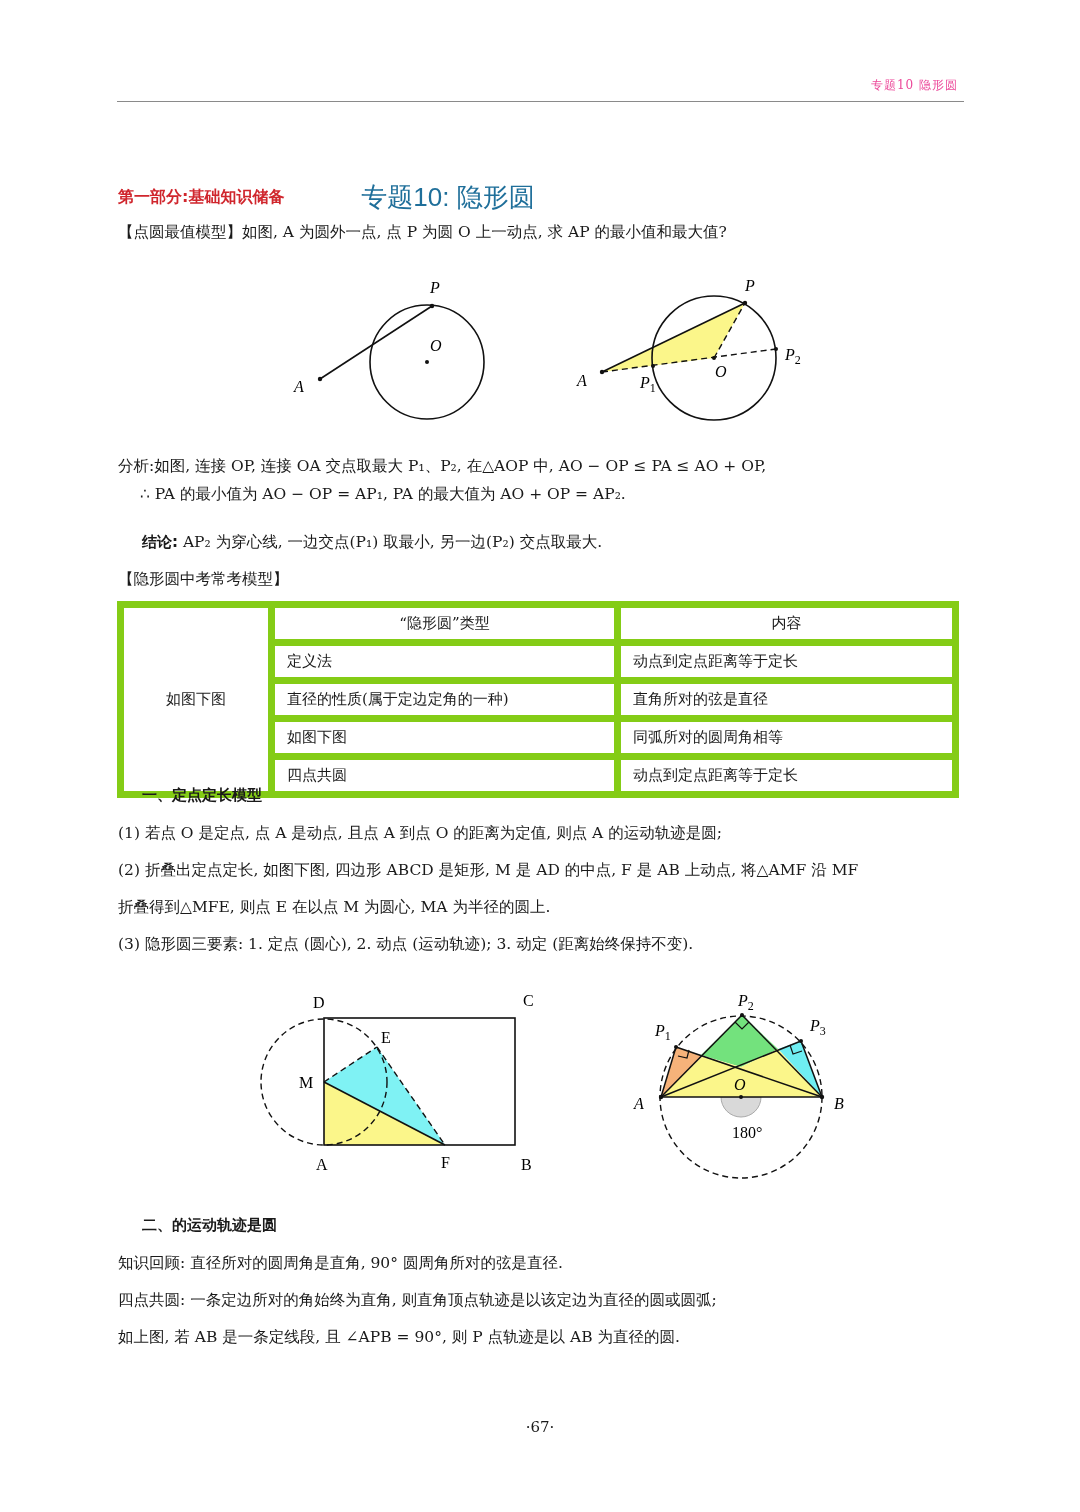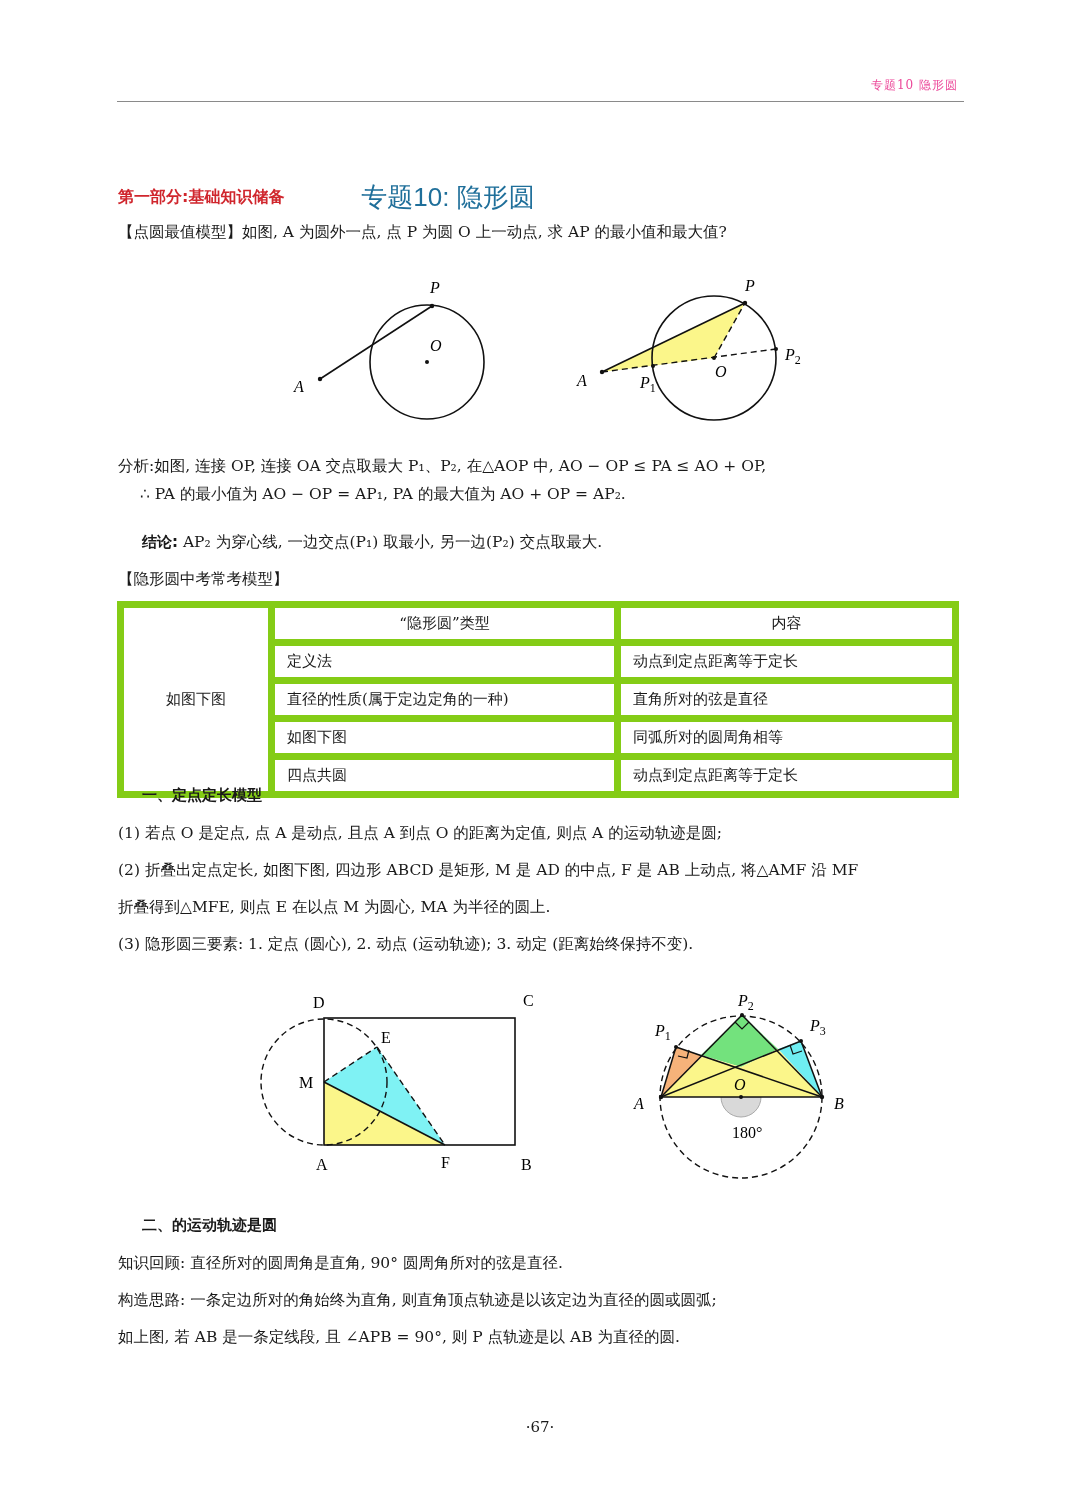--- a/index.html
+++ b/index.html
@@ -150,16 +150,16 @@
   </table>
 
 <div class="abs line bold-sans" style="top:786px;">一、定点定长模型</div>
 <div class="abs line" style="top:823px;">(1) 若点 O 是定点, 点 A 是动点, 且点 A 到点 O 的距离为定值, 则点 A 的运动轨迹是圆;</div>
 <div class="abs line" style="top:860px;">(2) 折叠出定点定长, 如图下图, 四边形 ABCD 是矩形, M 是 AD 的中点, F 是 AB 上动点, 将△AMF 沿 MF</div>
 <div class="abs line" style="top:897px;">折叠得到△MFE, 则点 E 在以点 M 为圆心, MA 为半径的圆上.</div>
 <div class="abs line" style="top:934px;">(3) 隐形圆三要素: 1. 定点 (圆心), 2. 动点 (运动轨迹); 3. 动定 (距离始终保持不变).</div>
 
 <div class="abs line bold-sans" style="top:1216px;">二、的运动轨迹是圆</div>
 <div class="abs line" style="top:1253px;">知识回顾: 直径所对的圆周角是直角, 90° 圆周角所对的弦是直径.</div>
-<div class="abs line" style="top:1290px;">构造思路: 一条定边所对的角始终为直角, 则直角顶点轨迹是以该定边为直径的圆或圆弧;</div>
+<div class="abs line" style="top:1290px;">四点共圆: 一条定边所对的角始终为直角, 则直角顶点轨迹是以该定边为直径的圆或圆弧;</div>
 <div class="abs line" style="top:1327px;">如上图, 若 AB 是一条定线段, 且 ∠APB = 90°, 则 P 点轨迹是以 AB 为直径的圆.</div>
 
 <div class="abs page-num">·67·</div>
 
 </body></html>

